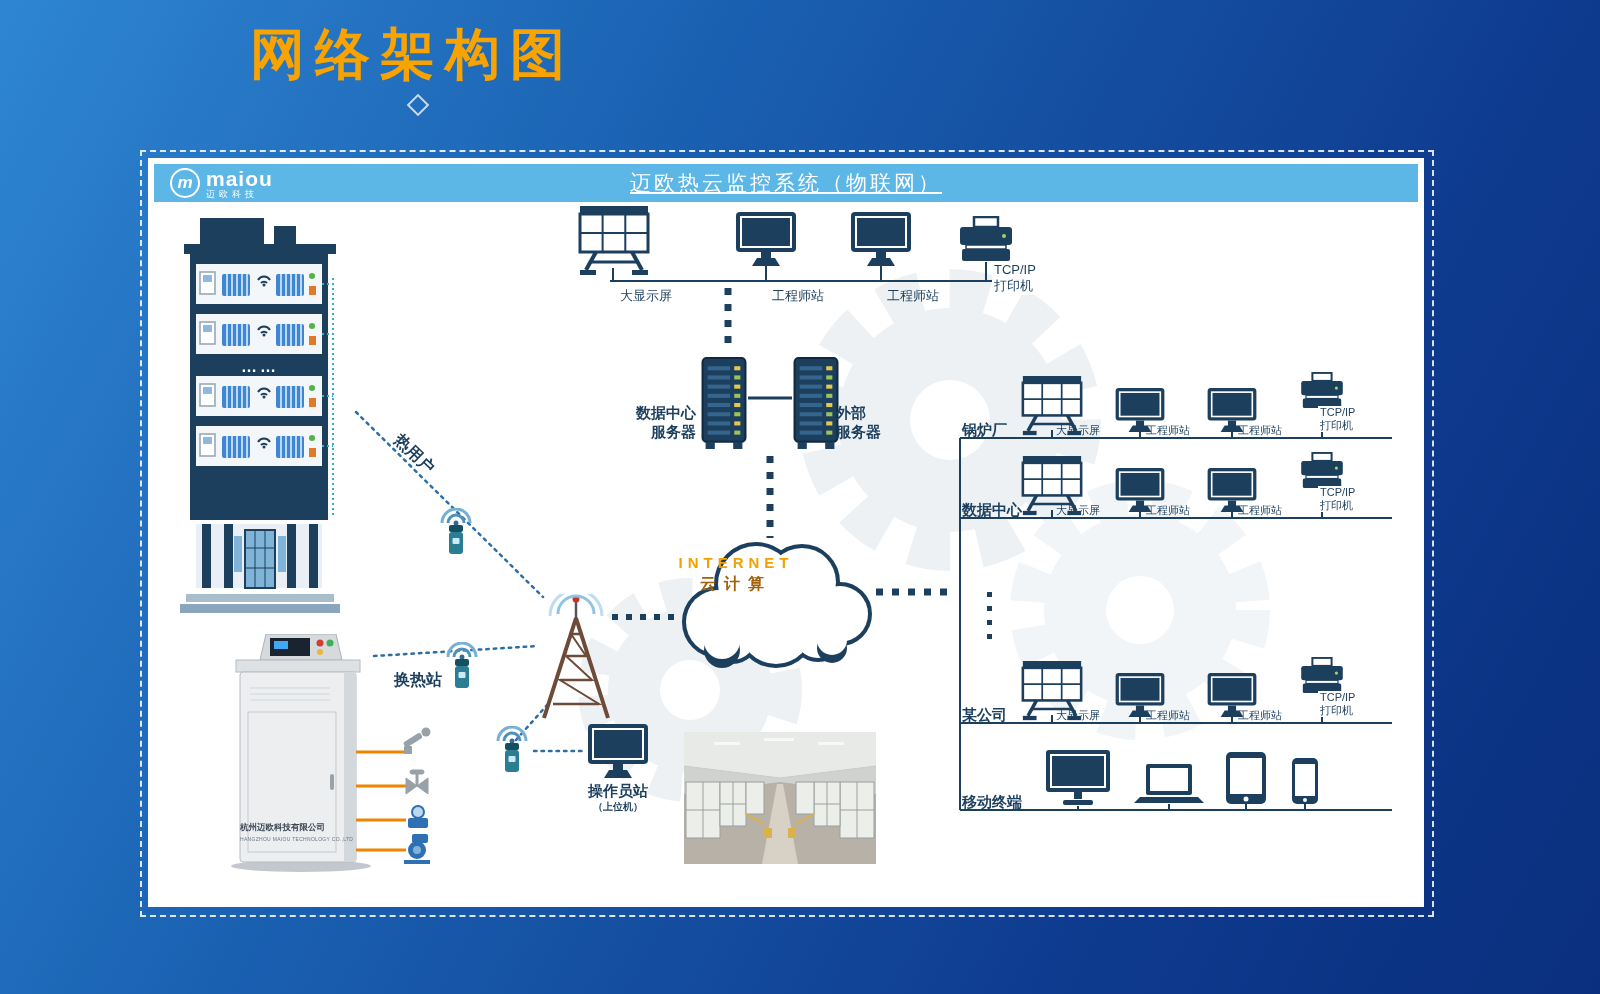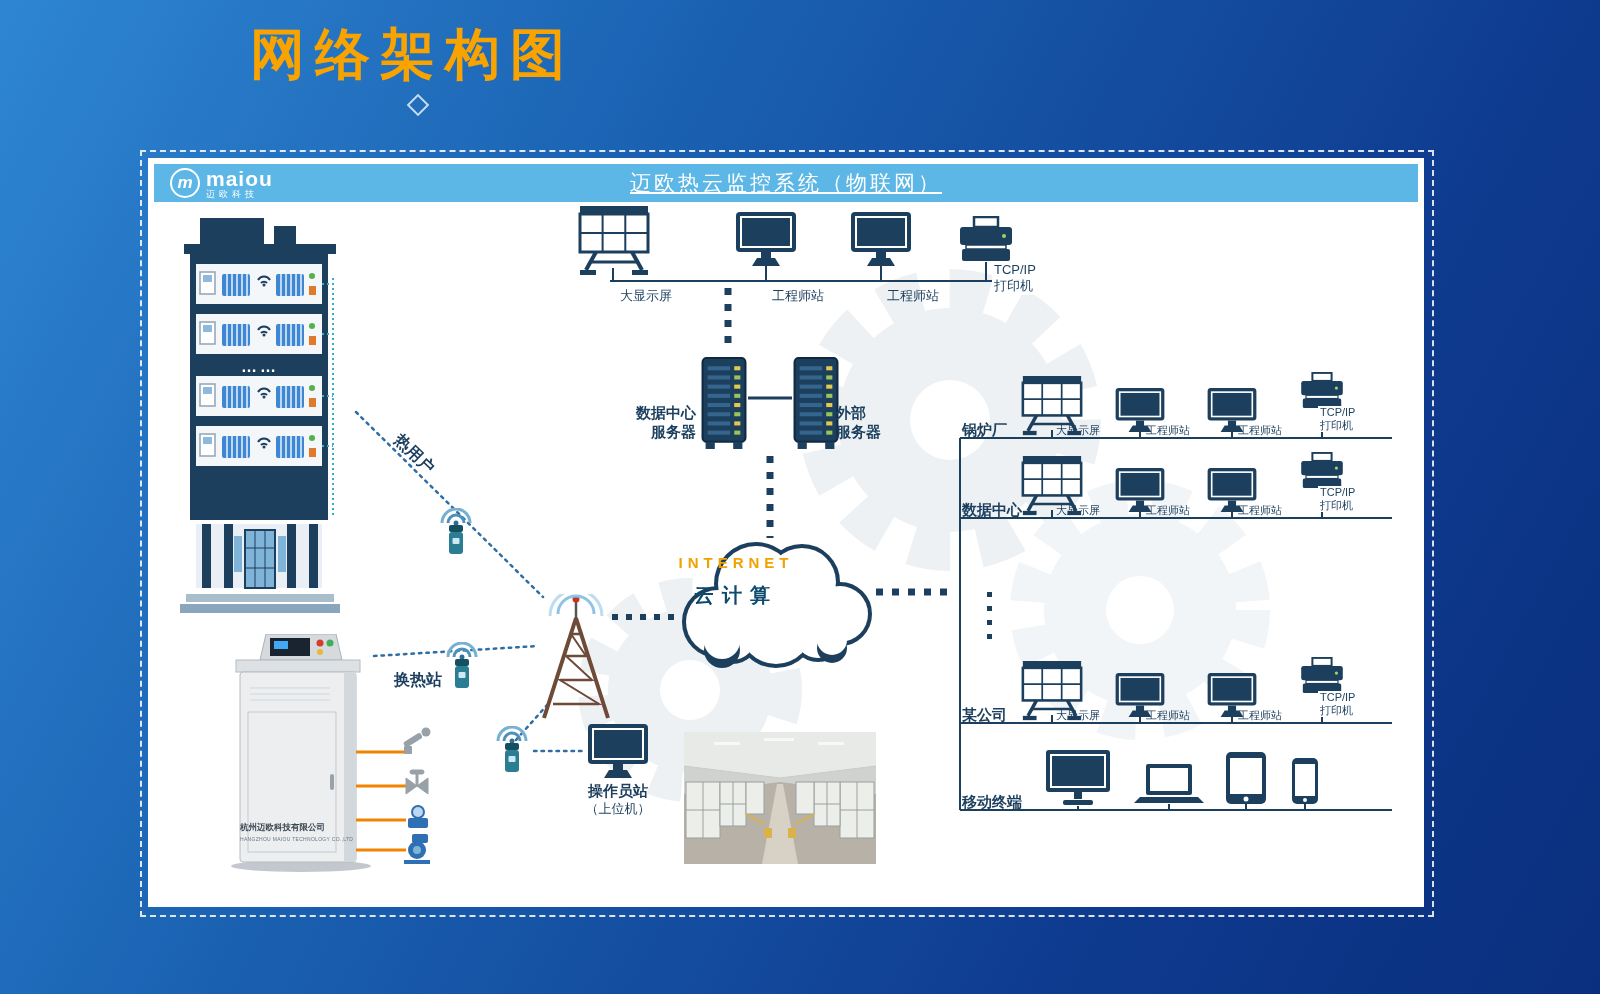--- a/index.html
+++ b/index.html
@@ -48,21 +48,21 @@
   .b16{font-size:16px;font-weight:700}
   .wbg{background:#fff;padding:0 2px}
   .ctr{text-align:center}
   .cloudtxt{position:absolute;left:620px;top:524px;width:232px;text-align:center}
   .cl1{margin-top:30px;color:#f2a200;font-weight:700;font-size:15px;letter-spacing:5px}
   .cl2{
     font-size:33px;font-weight:800;color:#fff;letter-spacing:2px;line-height:1.1;
     -webkit-text-stroke:2px #1e64ad;
     text-shadow:1px 1px 0 #1e64ad,-1px -1px 0 #1e64ad,1px -1px 0 #1e64ad,-1px 1px 0 #1e64ad;
   }
-  .cl3{font-size:20px;font-weight:800;color:#0c4a6e;letter-spacing:8px;margin-top:11px}
+  .cl3{font-size:16px;font-weight:800;color:#a16207;letter-spacing:8px;margin-top:3px}
   .dots-white{color:#fff;font-weight:800;font-size:16px;letter-spacing:3px}
   .cab-co{font-size:8.5px;font-weight:700;color:#3a4854;line-height:1.2}
   .cab-co-en{font-size:5px;color:#6a7784;letter-spacing:.3px}
   svg{display:block}
 </style>
 </head>
 <body>
 
 <div class="stage">
 
@@ -343,21 +343,21 @@
     <path d="M41 40 h10 M36 62 h20 M30 86 h32 M23 110 h46" stroke="#6e4a38" stroke-width="2.5" fill="none"></path>
     <path d="M41 40 L56 62 L36 62 L62 86 L30 86 L69 110 L23 110" fill="none" stroke="#6e4a38" stroke-width="2"></path>
   </svg>
 
   <div class="abs" style="left:586px;top:724px">
     <svg width="64" height="54">
         <use href="#i-monitor" width="64" height="54"></use>
       </svg>
   </div>
   <div class="t b15 ctr" style="left:582px;top:782px;width:72px">操作员站</div>
-  <div class="t ctr" style="left:570px;top:800px;width:96px;font-size:13px;font-weight:400">（上位机）</div>
+  <div class="t ctr" style="left:570px;top:800px;width:96px;font-size:10px;font-weight:700">（上位机）</div>
 
   <svg class="abs" style="left:684px;top:732px" width="192" height="132" viewBox="0 0 192 132">
     <rect width="192" height="132" fill="#cfd2cf"></rect>
     <polygon points="0,0 192,0 192,34 96,46 0,34" fill="#e8eae7"></polygon>
     <g fill="#f8f8f6">
       <rect x="30" y="10" width="26" height="3"></rect>
         <rect x="80" y="6" width="30" height="3"></rect>
       <rect x="134" y="10" width="26" height="3"></rect>
     </g>
     <path d="M0 34 L96 46 L192 34" stroke="#c8cbc7" fill="none"></path>

